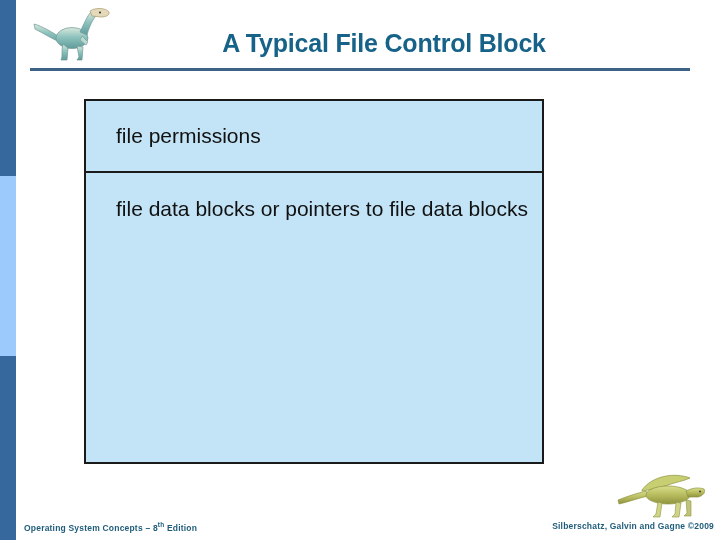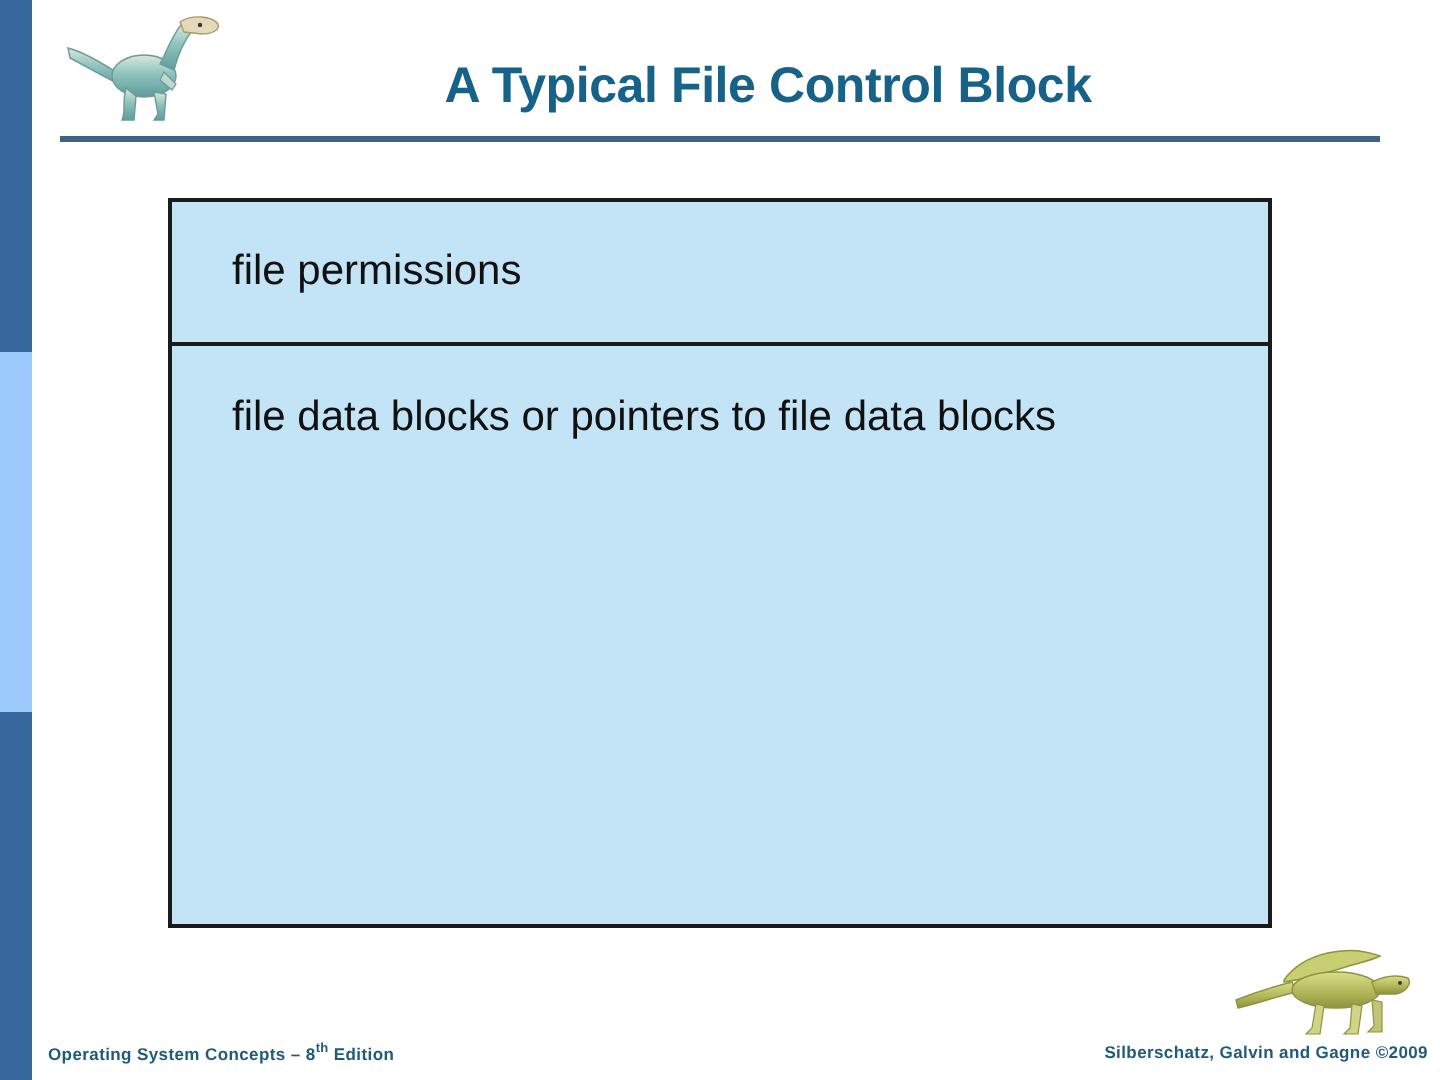--- a/index.html
+++ b/index.html
@@ -60,21 +60,21 @@
     width: 660px;
     height: 3px;
     background: #3C6286;
   }
 
   
   #fcb-table {
     position: absolute;
     left: 84px;
     top: 99px;
-    width: 552px;
+    width: 460px;
     height: 365px;
     border: 2px solid #1a1a1a;
     box-sizing: border-box;
     background: #C3E4F7;
   }
   .fcb-row {
     position: relative;
     height: 72.2px;
     box-sizing: border-box;
     background: #C3E4F7;

